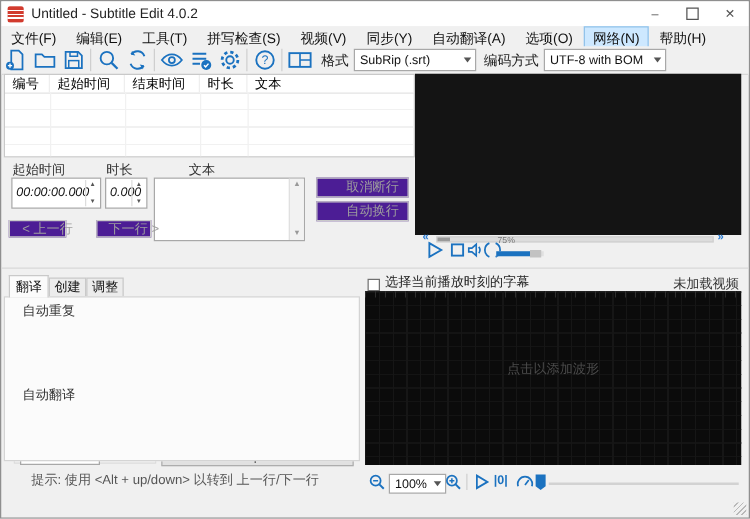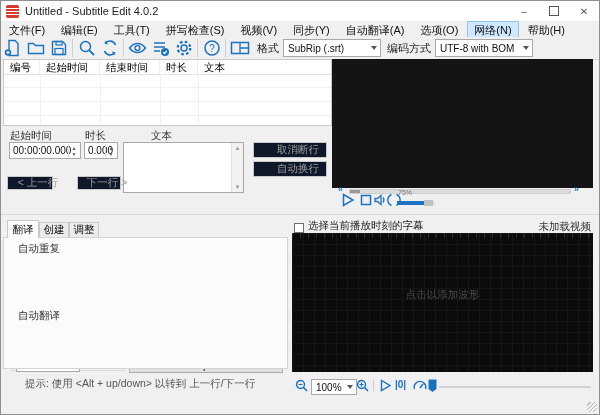--- a/index.html
+++ b/index.html
@@ -35,26 +35,26 @@
   .seek-arrow{position:absolute;font-size:9px;font-weight:bold;color:#2b7cd3;top:183px;}
   .seek-track{position:absolute;left:348px;top:188px;width:222px;height:5px;background:#dcdcdc;border:1px solid #cfcfcf;box-sizing:border-box;}
   .seek-fill{height:100%;width:10px;background:#9a9a9a;}
   .vicon{position:absolute;top:192px;width:14px;height:14px;}
   .vol-label{position:absolute;left:397px;top:188px;font-size:7px;color:#777;}
   .vol-track{position:absolute;left:396px;top:200px;width:38px;height:4px;background:#e0e0e0;}
   .vol-fill{height:100%;width:27px;background:#1b72c0;}
   .vol-handle{position:absolute;left:27px;top:-1px;width:9px;height:6px;background:#c2c2c2;}
   
   .lbl{position:absolute;font-size:10.5px;color:#333;white-space:nowrap;}
-  .spinner{position:absolute;height:17px;background:#fff;border:1px solid #a8a8a8;box-sizing:border-box;font-size:10px;color:#111;display:flex;align-items:center;padding-left:3px;}
+  .spinner{position:absolute;height:25px;background:#fff;border:1px solid #a8a8a8;box-sizing:border-box;font-size:10px;color:#111;display:flex;align-items:center;padding-left:3px;font-style:italic;}
   .spin-arrows{position:absolute;right:1px;top:1px;bottom:1px;width:11px;border-left:1px solid #ddd;display:flex;flex-direction:column;align-items:center;justify-content:space-between;font-size:5px;color:#555;padding:1px 0;box-sizing:border-box;}
   .textbox{position:absolute;background:#fff;border:1px solid #a8a8a8;box-sizing:border-box;}
   .tscroll{position:absolute;right:0;top:0;bottom:0;width:12px;background:#f2f2f2;border-left:1px solid #e0e0e0;display:flex;flex-direction:column;justify-content:space-between;align-items:center;font-size:6px;color:#999;padding:2px 0;box-sizing:border-box;}
   .btn{position:absolute;background:#e1e1e1;border:1px solid #adadad;box-sizing:border-box;font-size:10.5px;color:#111;display:flex;align-items:center;justify-content:center;white-space:nowrap;}
-  .btn.disabled{background:#0f172a;border-color:#c9c9c9;color:#9e9e9e;padding-left:16px;}
+  .btn.disabled{background:#4c1d95;border-color:#c9c9c9;color:#9e9e9e;padding-left:16px;}
   
   .tab{position:absolute;top:221px;height:16px;font-size:10.5px;color:#111;display:flex;align-items:center;justify-content:center;background:#ececec;border:1px solid #c9c9c9;box-sizing:border-box;}
   .tab.active{background:#fbfbfb;height:18px;top:219px;border-bottom:none;z-index:2;}
   .tabpage{position:absolute;left:2px;top:236px;width:285px;height:132px;background:#fbfbfb;border:1px solid #d4d4d4;box-sizing:border-box;z-index:1;}
   .groupbox{position:absolute;border:1px solid #dcdcdc;}
   .grouplabel{position:absolute;font-size:10.5px;color:#333;background:#fbfbfb;padding:0 3px;white-space:nowrap;z-index:2;}
   .checkrow{position:absolute;display:flex;align-items:flex-end;font-size:10.5px;color:#222;white-space:nowrap;}
   .cb{width:10px;height:10px;border:1px solid #707070;background:#fff;margin-right:4px;display:flex;align-items:center;justify-content:center;font-size:9px;color:#1b72c0;box-sizing:border-box;}
   .cb.checked{border-color:#1b72c0;}
   .hint{position:absolute;font-size:10.5px;color:#555;white-space:nowrap;margin-left:16px;}

